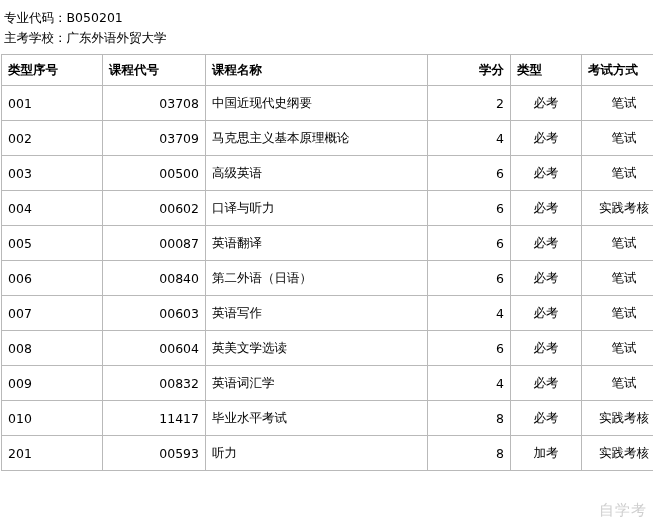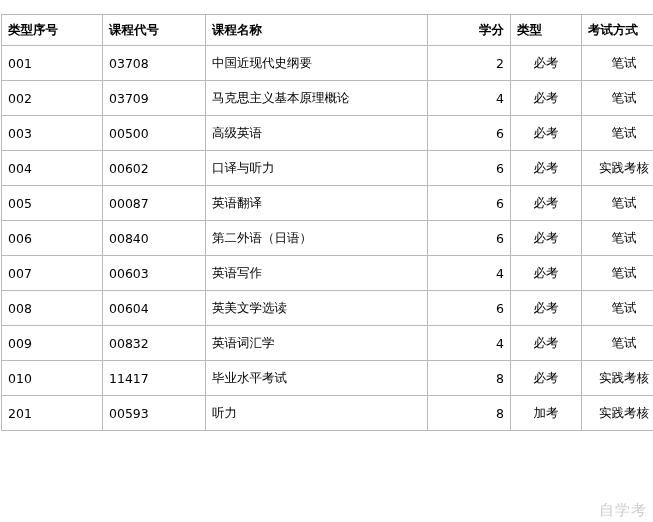--- a/index.html
+++ b/index.html
@@ -41,21 +41,21 @@
     color: #000;
     white-space: nowrap;
     overflow: hidden;
   }
   table.course-table th {
     font-weight: bold;
     height: 30px;
   }
   
   .col-seq      { width: 88px;  }
-  .col-code     { width: 90px;  text-align: left; }
+  .col-code     { width: 90px;  text-align: right; }
   .col-name     { width: 209px; text-align: left; }
   .col-credit   { width: 70px;  text-align: right; }
   .col-type     { width: 58px;  text-align: center; border-radius: 7px; }
   .col-exam     { width: 72px;  text-align: center; }
 
   th.col-seq, th.col-code, th.col-credit, th.col-type, th.col-exam, th.col-time {
     text-align: left;
   }
   th.col-name { text-align: left; }
   th.col-credit { text-align: right; }
@@ -68,20 +68,22 @@
     color: #cfcfcf;
     letter-spacing: 1px;
     font-family: Liberation Serif, serif;
     pointer-events: none;
   }
 </style>
 </head>
 <body>
 
 <div class="header-block">
+  <div class="header-line">专业代码：B050201</div>
+  <div class="header-line">主考学校：广东外语外贸大学</div>
 </div>
 
 <table class="course-table">
   <thead>
     <tr>
       <th class="col-seq">类型序号</th>
       <th class="col-code">课程代号</th>
       <th class="col-name">课程名称</th>
       <th class="col-credit">学分</th>
       <th class="col-type">类型</th>

